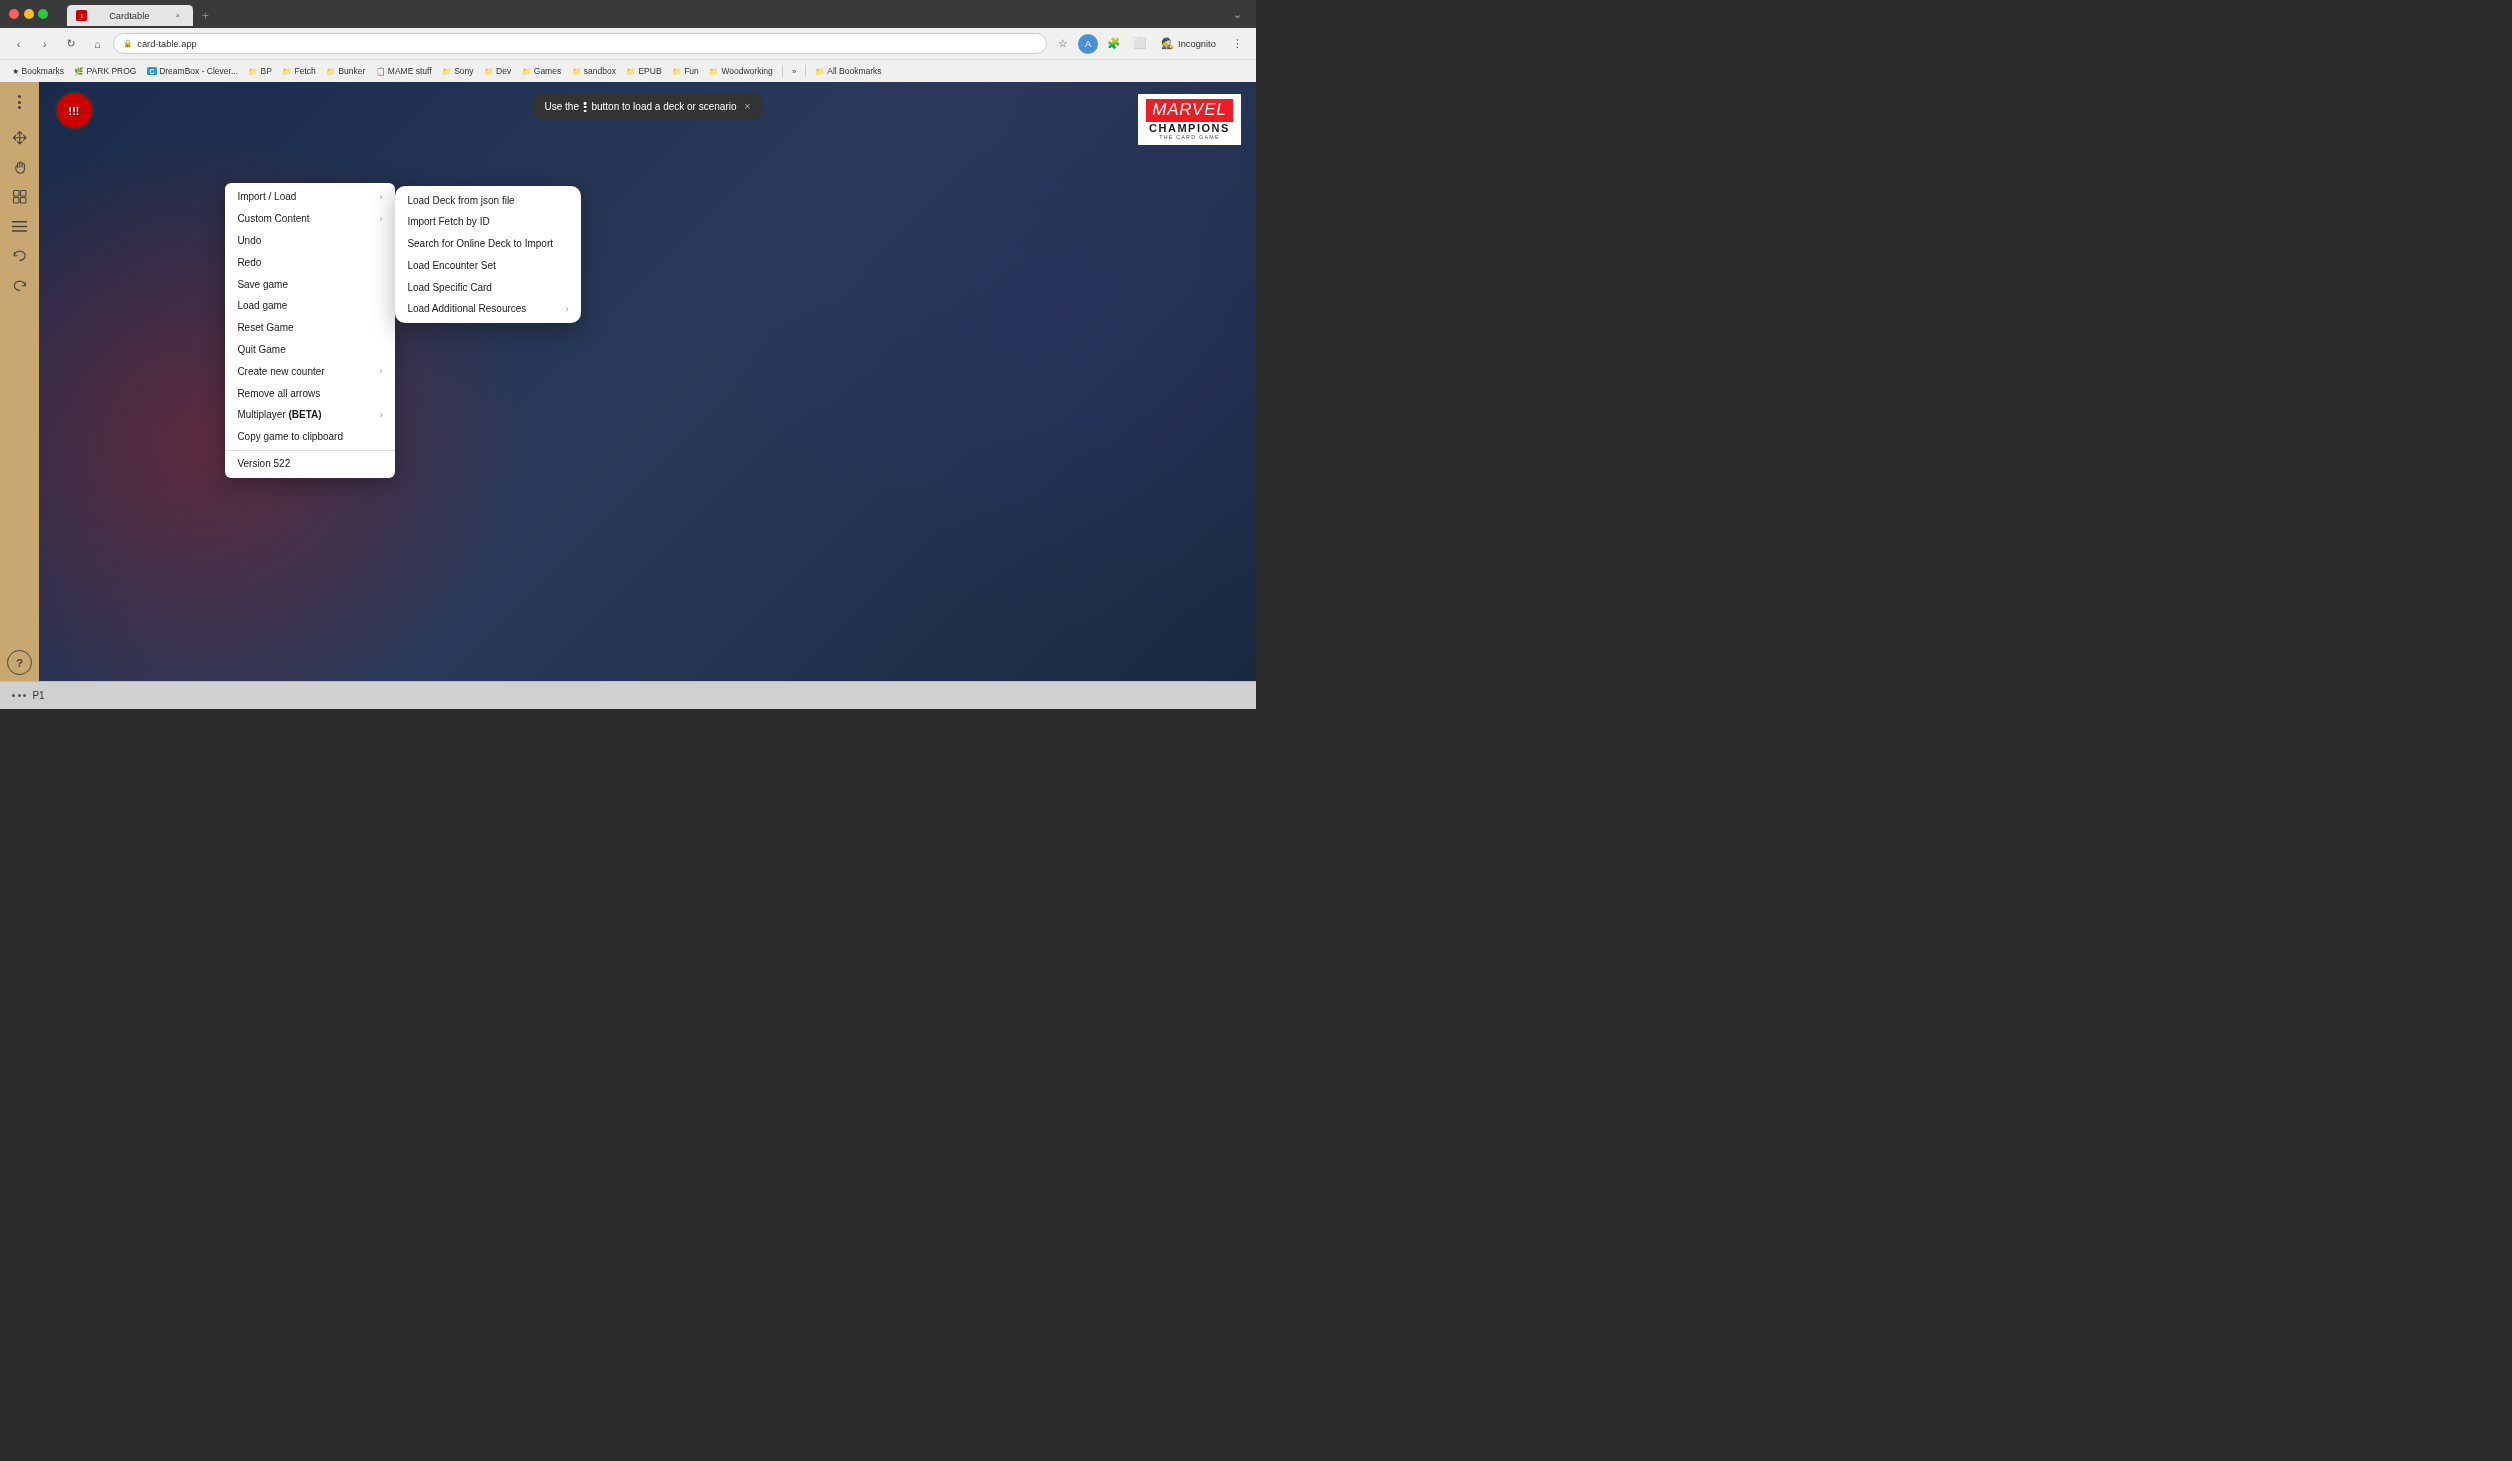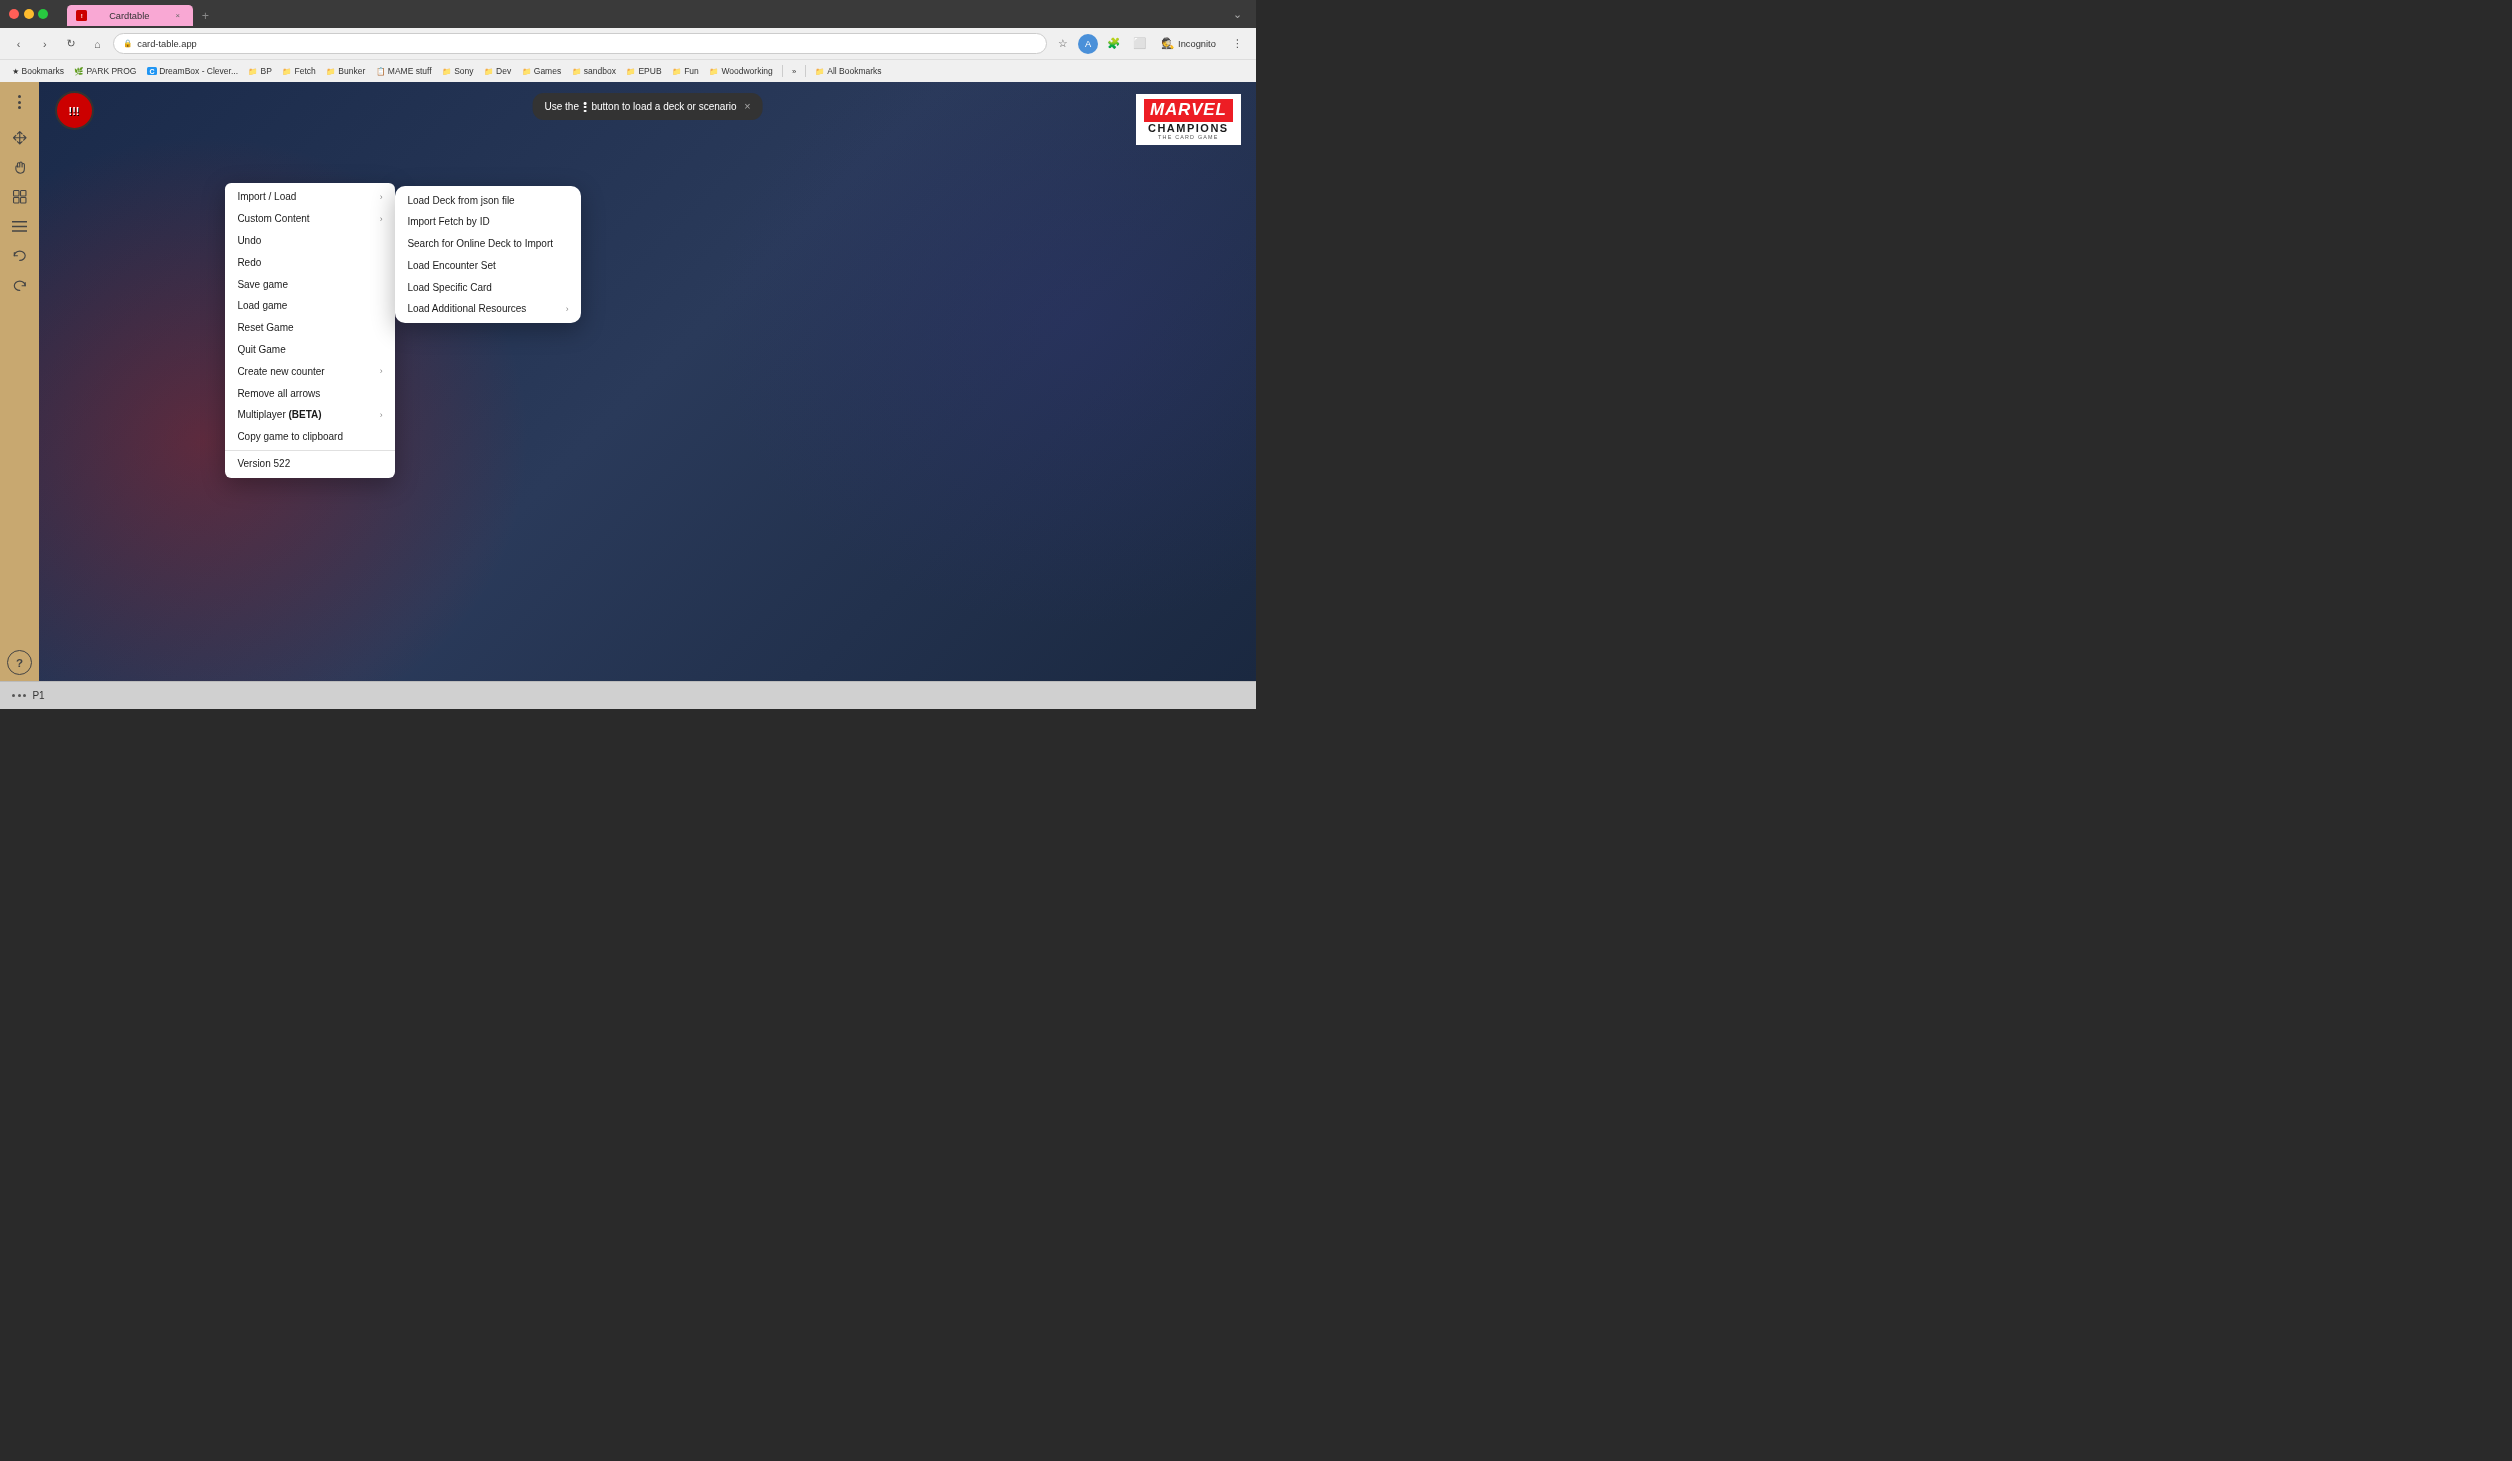--- a/index.html
+++ b/index.html
@@ -51,21 +51,21 @@
       display: flex;
       align-items: center;
       padding: 0 9.3px;
       gap: 4.6px;
       color: #ccc;
       font-size: 9.3px;
       min-width: 124px;
     }
 
     .tab.active {
-      background: #f9a8d4;
+      background: #e5e5e5;
       color: #333;
       gap: 22px;
     }
 
     .tab-icon {
       width: 10.8px;
       height: 10.8px;
       border-radius: 1.5px;
       background: #888;
       flex-shrink: 0;
@@ -261,21 +261,21 @@
       background: white;
       padding: 4.6px 7.7px;
       display: flex;
       flex-direction: column;
       align-items: center;
     }
 
     .marvel-text {
       background: #ed1d24;
       color: white;
-      font-weight: 700;
+      font-weight: 400;
       font-size: 17px;
       letter-spacing: 0.8px;
       padding: 1.5px 6.2px;
       font-style: italic;
     }
 
     
     .game-logo {
       position: absolute;
       top: 9.3px;

